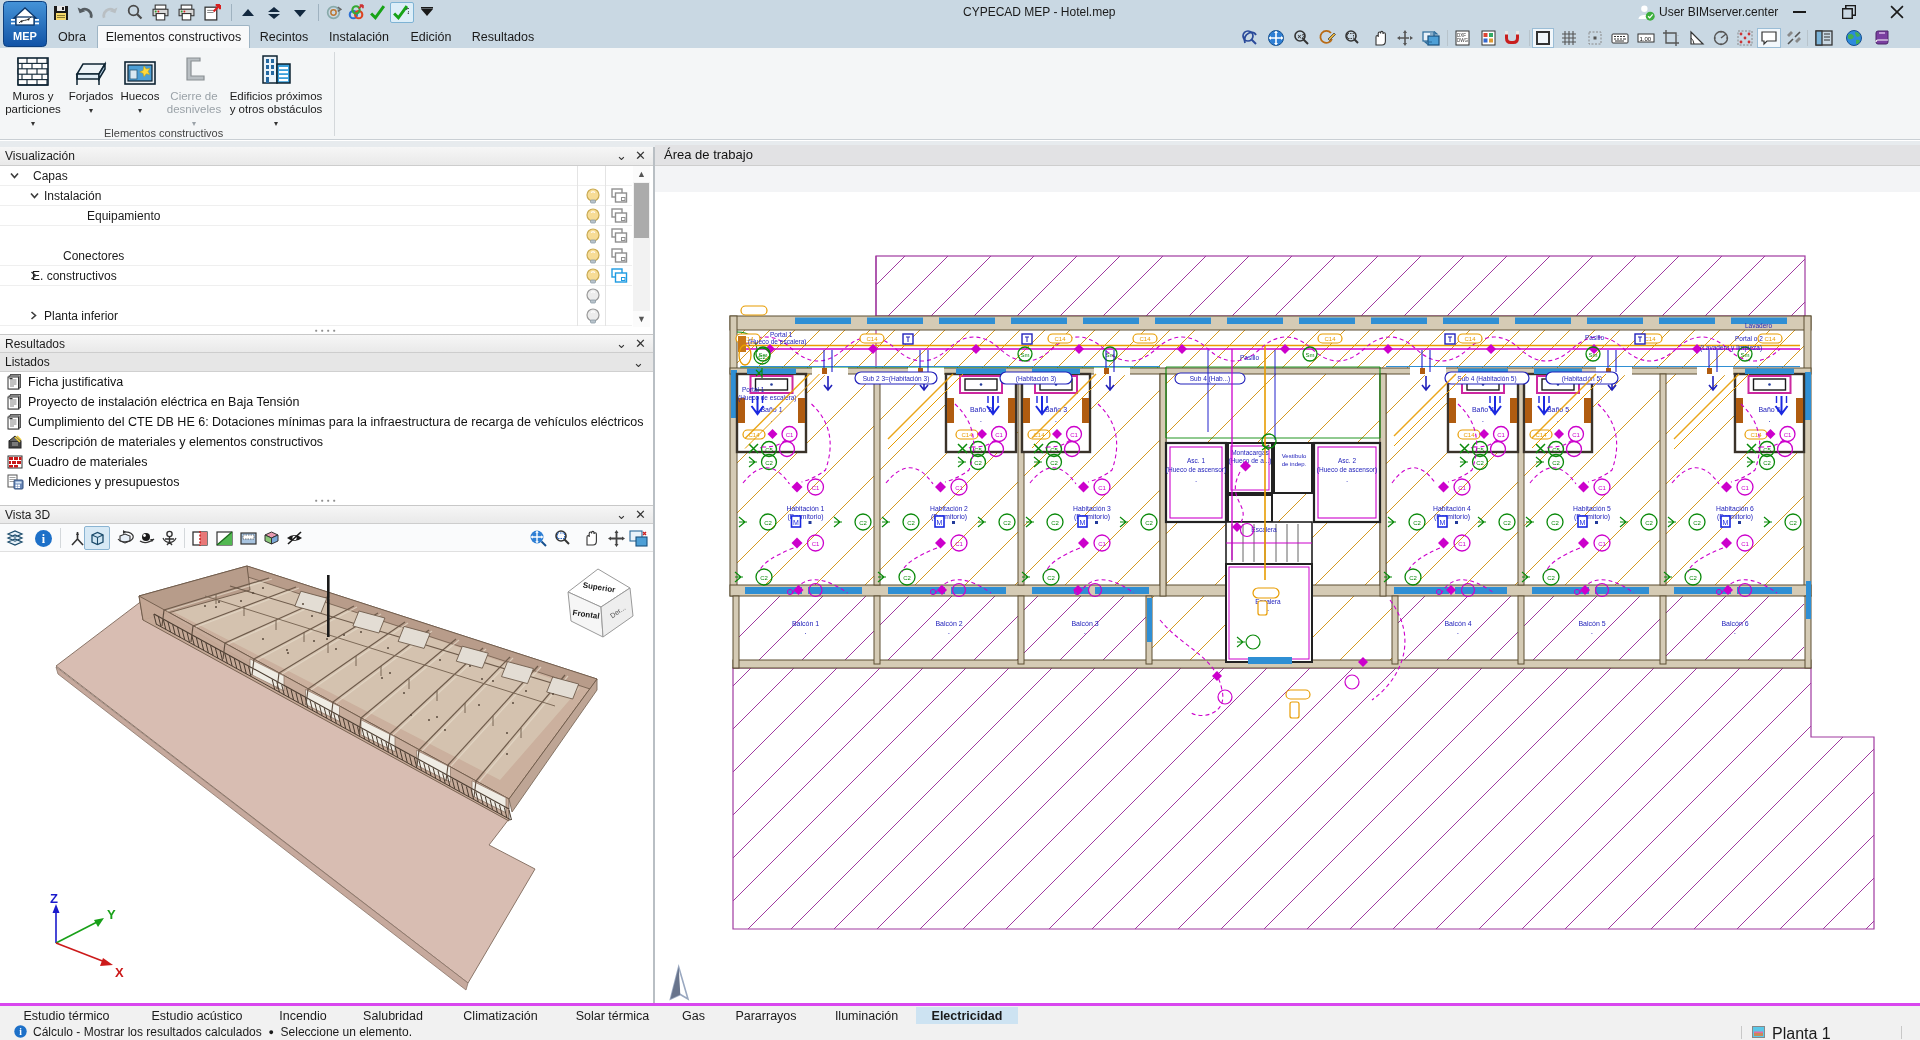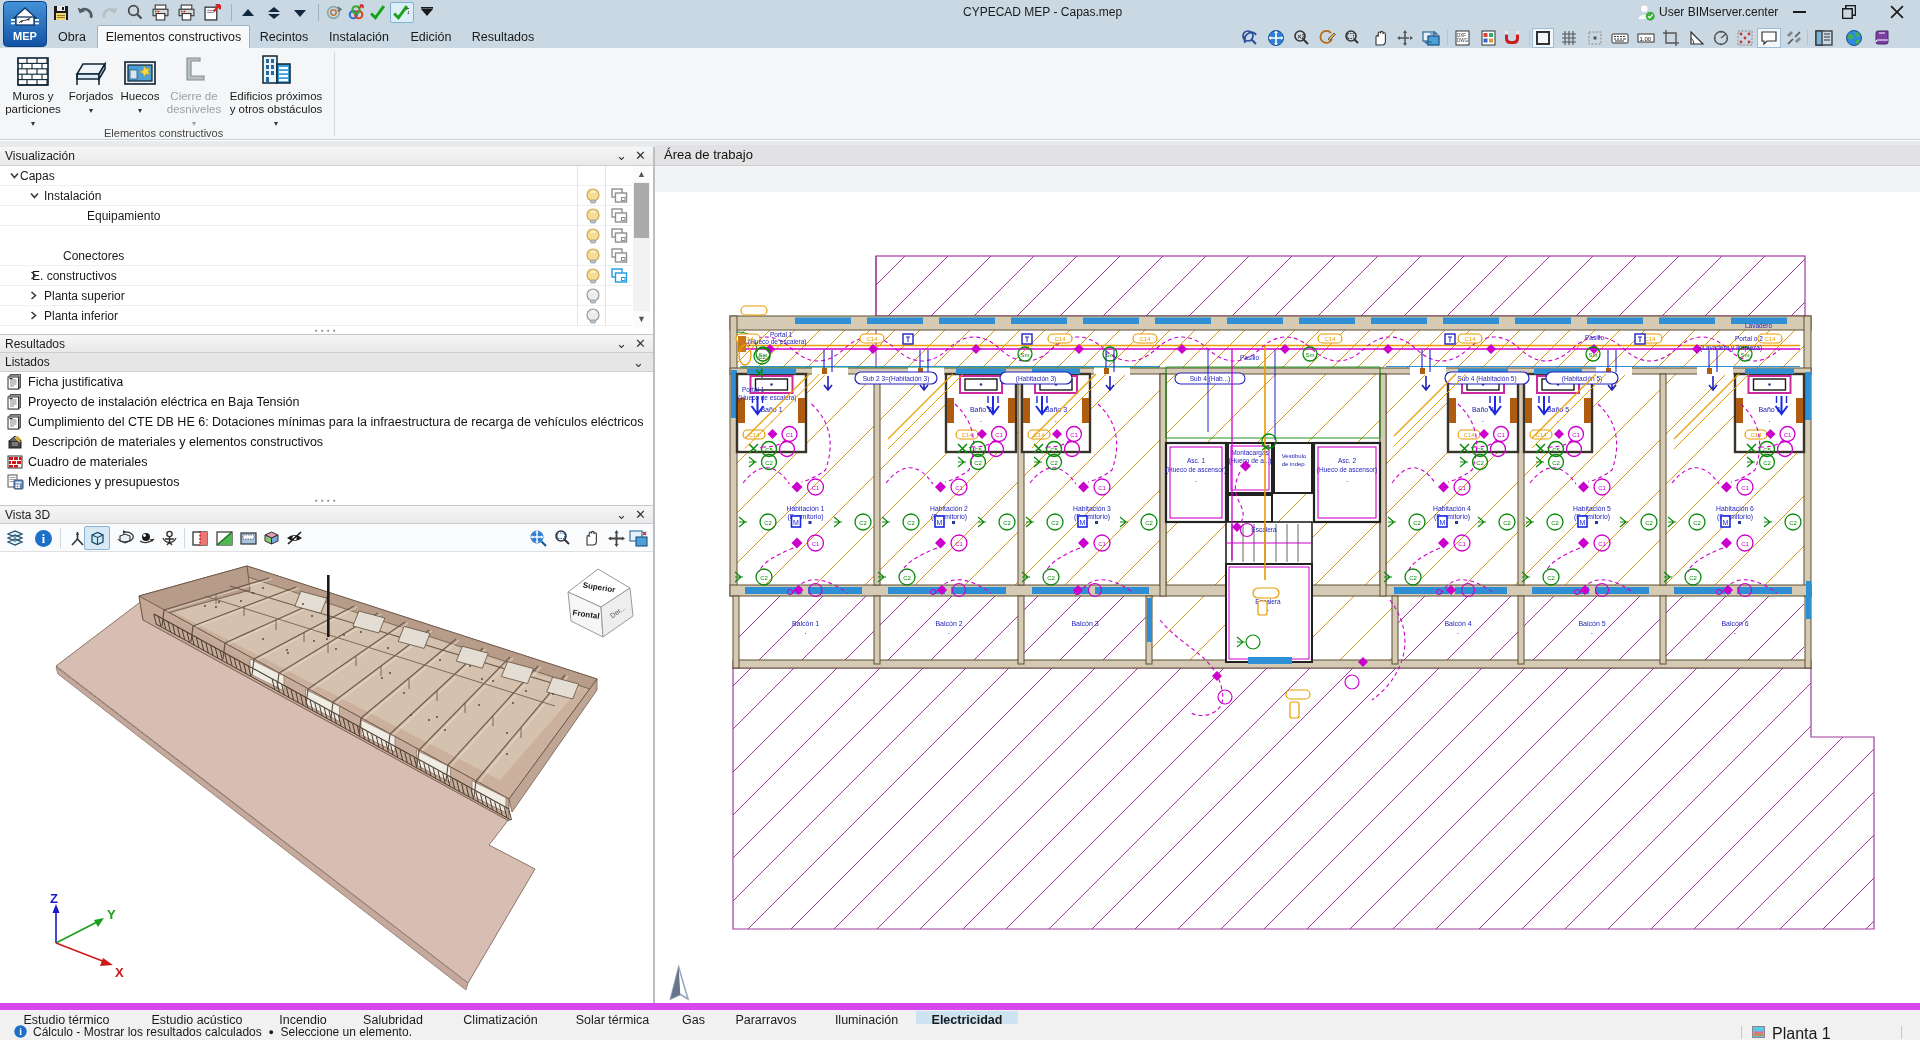--- a/index.html
+++ b/index.html
@@ -16,21 +16,21 @@
 .grplbl{position:absolute;font-size:11px;color:#444;}
 #leftcol{left:0;top:147px;width:653px;height:856px;background:#fff;}
 #vline-main{left:653px;top:147px;width:2px;height:856px;background:#b9bfc4;}
 .phdr{position:absolute;left:0;width:653px;height:19px;background:linear-gradient(#f6f6f6,#e9e9e9);border-top:1px solid #c8c8c8;border-bottom:1px solid #cdcdcd;font-size:12px;color:#1c1c1c;line-height:18px;padding-left:5px;}
 .phdr .ctl{position:absolute;top:0;font-size:13px;color:#333;}
 .trow{position:absolute;left:0;width:632px;height:20px;font-size:12px;color:#1a1a1a;line-height:20px;border-bottom:1px solid #efefef;}
 .splitter{position:absolute;left:0;width:653px;text-align:center;font-size:5px;color:#909090;letter-spacing:3px;line-height:7px;}
 .lrow{position:absolute;left:0;width:735px;height:20px;font-size:12.5px;color:#111;line-height:20px;}
 #workhdr{left:655px;top:145px;width:1265px;height:21px;background:#e2e2e4;border-bottom:1px solid #cecece;font-size:13px;color:#111;line-height:20px;padding-left:9px;}
 #canvas{left:655px;top:166px;width:1265px;height:837px;background:#ffffff;}
-#bottomtabs{left:0;top:1003px;width:1920px;height:21px;background:#f1f1f1;border-top:7px solid #d946ef;}
+#bottomtabs{left:0;top:1003px;width:1920px;height:21px;background:#f1f1f1;border-top:3px solid #d946ef;}
 .btab{position:absolute;top:1px;height:20px;line-height:19px;font-size:12.5px;color:#1a1a1a;text-align:center;}
 .btab.sel{background:#cde3f2;font-weight:bold;}
 #statusbar{left:0;top:1024px;width:1920px;height:16px;background:#f1f1f1;font-size:12px;color:#1a1a1a;}
 .ic{position:absolute;display:block;}
 .sep-v{position:absolute;width:1px;background:#9fb2c0;}
 .gsep{position:absolute;width:1px;background:#d4d8db;}
 </style></head><body>
 <div id="app">
 <div id="titlebar" class="abs">
       <svg class="ic" style="left:3px;top:1px;z-index:50" width="44" height="46" viewBox="0 0 44 46">
@@ -122,21 +122,21 @@
       </svg>
       <div class="abs" style="left:390px;top:2px;width:24px;height:21px;background:#ddeef8;border:1px solid #7eb3d4;border-radius:2px"></div>
       <svg class="ic" style="left:392px;top:4px" width="17" height="17" viewBox="0 0 16 16">
         <path d="M2 9 L6 13 L14 2" fill="none" stroke="#17a317" stroke-width="2.8"></path>
         <text x="13" y="9" font-size="9" fill="#111">?</text>
       </svg>
       <svg class="ic" style="left:420px;top:7px" width="14" height="12" viewBox="0 0 14 12">
         <path d="M1 2 H13 L7 9 Z" fill="#1a1a1a"></path>
         <rect x="1" y="0" width="12" height="1.6" fill="#1a1a1a"></rect>
       </svg>
-      <div class="abs title-text" style="left:963px;top:5px;">CYPECAD MEP - Capas.mep</div>
+      <div class="abs title-text" style="left:963px;top:5px;">CYPECAD MEP - Hotel.mep</div>
       <svg class="ic" style="left:1638px;top:4px" width="17" height="17" viewBox="0 0 16 16">
         <circle cx="6" cy="4.5" r="3" fill="#fff"></circle>
         <path d="M0.5 14 C0.5 9 11.5 9 11.5 14 Z" fill="#fff"></path>
         <circle cx="11.5" cy="11.5" r="4.2" fill="#3daf3d"></circle>
         <path d="M9.5 11.5 L11 13 L13.8 9.8" stroke="#fff" stroke-width="1.2" fill="none"></path>
       </svg>
       <div class="abs title-text" style="left:1659px;top:5px;">User BIMserver.center</div>
       <div class="abs" style="left:1793px;top:11px;width:13px;height:2px;background:#1a1a1a"></div>
       <svg class="ic" style="left:1842px;top:5px" width="14" height="14" viewBox="0 0 13 13">
         <rect x="3.5" y="0.5" width="9" height="9" fill="none" stroke="#1a1a1a" stroke-width="1.4"></rect>
@@ -336,21 +336,21 @@
         <path d="M3 6 Q6 4 8 6 Q10 8 7 10 Q4 11 3 9 Z M10 3 Q14 3 15 7 L12 8 Q10 6 10 3 Z M11 11 Q14 10 15 12 Q14 15 11 15 Z" fill="#42b052"></path>
       </svg>
       <svg class="ic" style="left:1873px;top:1px" width="18" height="18" viewBox="0 0 18 18">
         <path d="M3 4 Q3 2 5 2 L15 2 L15 13 Q15 15 13 15 L5 15 Q3 15 3 13 Z" fill="#7a3fa0" stroke="#4a2468"></path>
         <path d="M3 13 Q3 11 5 11 L15 11" fill="none" stroke="#fff" stroke-width="1.2"></path>
         <path d="M6 4 L12 4" stroke="#d8b8e8" stroke-width="1.5"></path>
       </svg>
     </div>
 <div id="leftcol" class="abs">
       <div class="phdr" style="top:0px;border-top:none">Visualización<span class="ctl" style="left:616px">⌄</span><span class="ctl" style="left:635px">✕</span></div>
-      <div class="trow" style="top:19px;padding-left:20px;">Capas<svg class="ic" style="left:10px;top:6px" width="9" height="7" viewBox="0 0 9 7">
+      <div class="trow" style="top:19px;padding-left:33px;">Capas<svg class="ic" style="left:10px;top:6px" width="9" height="7" viewBox="0 0 9 7">
           <path d="M1 1.5 L4.5 5.5 L8 1.5" fill="none" stroke="#3c3c3c" stroke-width="1.6"></path>
         </svg></div>
       <div class="trow" style="top:39px;padding-left:44px;">Instalación<svg class="ic" style="left:30px;top:6px" width="9" height="7" viewBox="0 0 9 7">
           <path d="M1 1.5 L4.5 5.5 L8 1.5" fill="none" stroke="#3c3c3c" stroke-width="1.6"></path>
         </svg></div>
       <svg class="ic" style="left:585px;top:41px" width="16" height="17" viewBox="0 0 16 17">
         <circle cx="8" cy="7" r="6" fill="#f7dc96" stroke="#c9aa52" stroke-width="1.2"></circle>
         <rect x="5.5" y="12" width="5" height="3" rx="1" fill="#b9c4cc" stroke="#8a9aa4" stroke-width="0.8"></rect>
         <path d="M6 4.5 Q8 3 10 4.5" stroke="#fff" stroke-width="1.2" fill="none"></path>
       </svg>
@@ -397,23 +397,20 @@
       <svg class="ic" style="left:585px;top:121px" width="16" height="17" viewBox="0 0 16 17">
         <circle cx="8" cy="7" r="6" fill="#f7dc96" stroke="#c9aa52" stroke-width="1.2"></circle>
         <rect x="5.5" y="12" width="5" height="3" rx="1" fill="#b9c4cc" stroke="#8a9aa4" stroke-width="0.8"></rect>
         <path d="M6 4.5 Q8 3 10 4.5" stroke="#fff" stroke-width="1.2" fill="none"></path>
       </svg>
       <svg class="ic" style="left:611px;top:121px" width="17" height="16" viewBox="0 0 17 16">
         <rect x="1" y="1" width="10" height="8" fill="#fff" stroke="#1e9be2" stroke-width="1.4"></rect>
         <rect x="4.5" y="5" width="11" height="9" fill="#fff" stroke="#1e9be2" stroke-width="1.4"></rect>
         <rect x="10.5" y="9.5" width="3.5" height="3" fill="none" stroke="#1e9be2" stroke-width="1"></rect>
       </svg>
-      <div class="trow" style="top:139px;padding-left:44px;">Planta superior<svg class="ic" style="left:30px;top:5px" width="7" height="9" viewBox="0 0 7 9">
-          <path d="M1.5 1 L5.5 4.5 L1.5 8" fill="none" stroke="#3c3c3c" stroke-width="1.6"></path>
-        </svg></div>
       <svg class="ic" style="left:585px;top:141px" width="16" height="17" viewBox="0 0 16 17">
         <circle cx="8" cy="7" r="6" fill="#ececec" stroke="#9a9a9a" stroke-width="1.2"></circle>
         <rect x="5.5" y="12" width="5" height="3" rx="1" fill="#b9c4cc" stroke="#8a9aa4" stroke-width="0.8"></rect>
         <path d="M6 4.5 Q8 3 10 4.5" stroke="#fff" stroke-width="1.2" fill="none"></path>
       </svg>
       <div class="trow" style="top:159px;padding-left:44px;">Planta inferior<svg class="ic" style="left:30px;top:5px" width="7" height="9" viewBox="0 0 7 9">
           <path d="M1.5 1 L5.5 4.5 L1.5 8" fill="none" stroke="#3c3c3c" stroke-width="1.6"></path>
         </svg></div>
       <svg class="ic" style="left:585px;top:161px" width="16" height="17" viewBox="0 0 16 17">
         <circle cx="8" cy="7" r="6" fill="#ececec" stroke="#9a9a9a" stroke-width="1.2"></circle>

